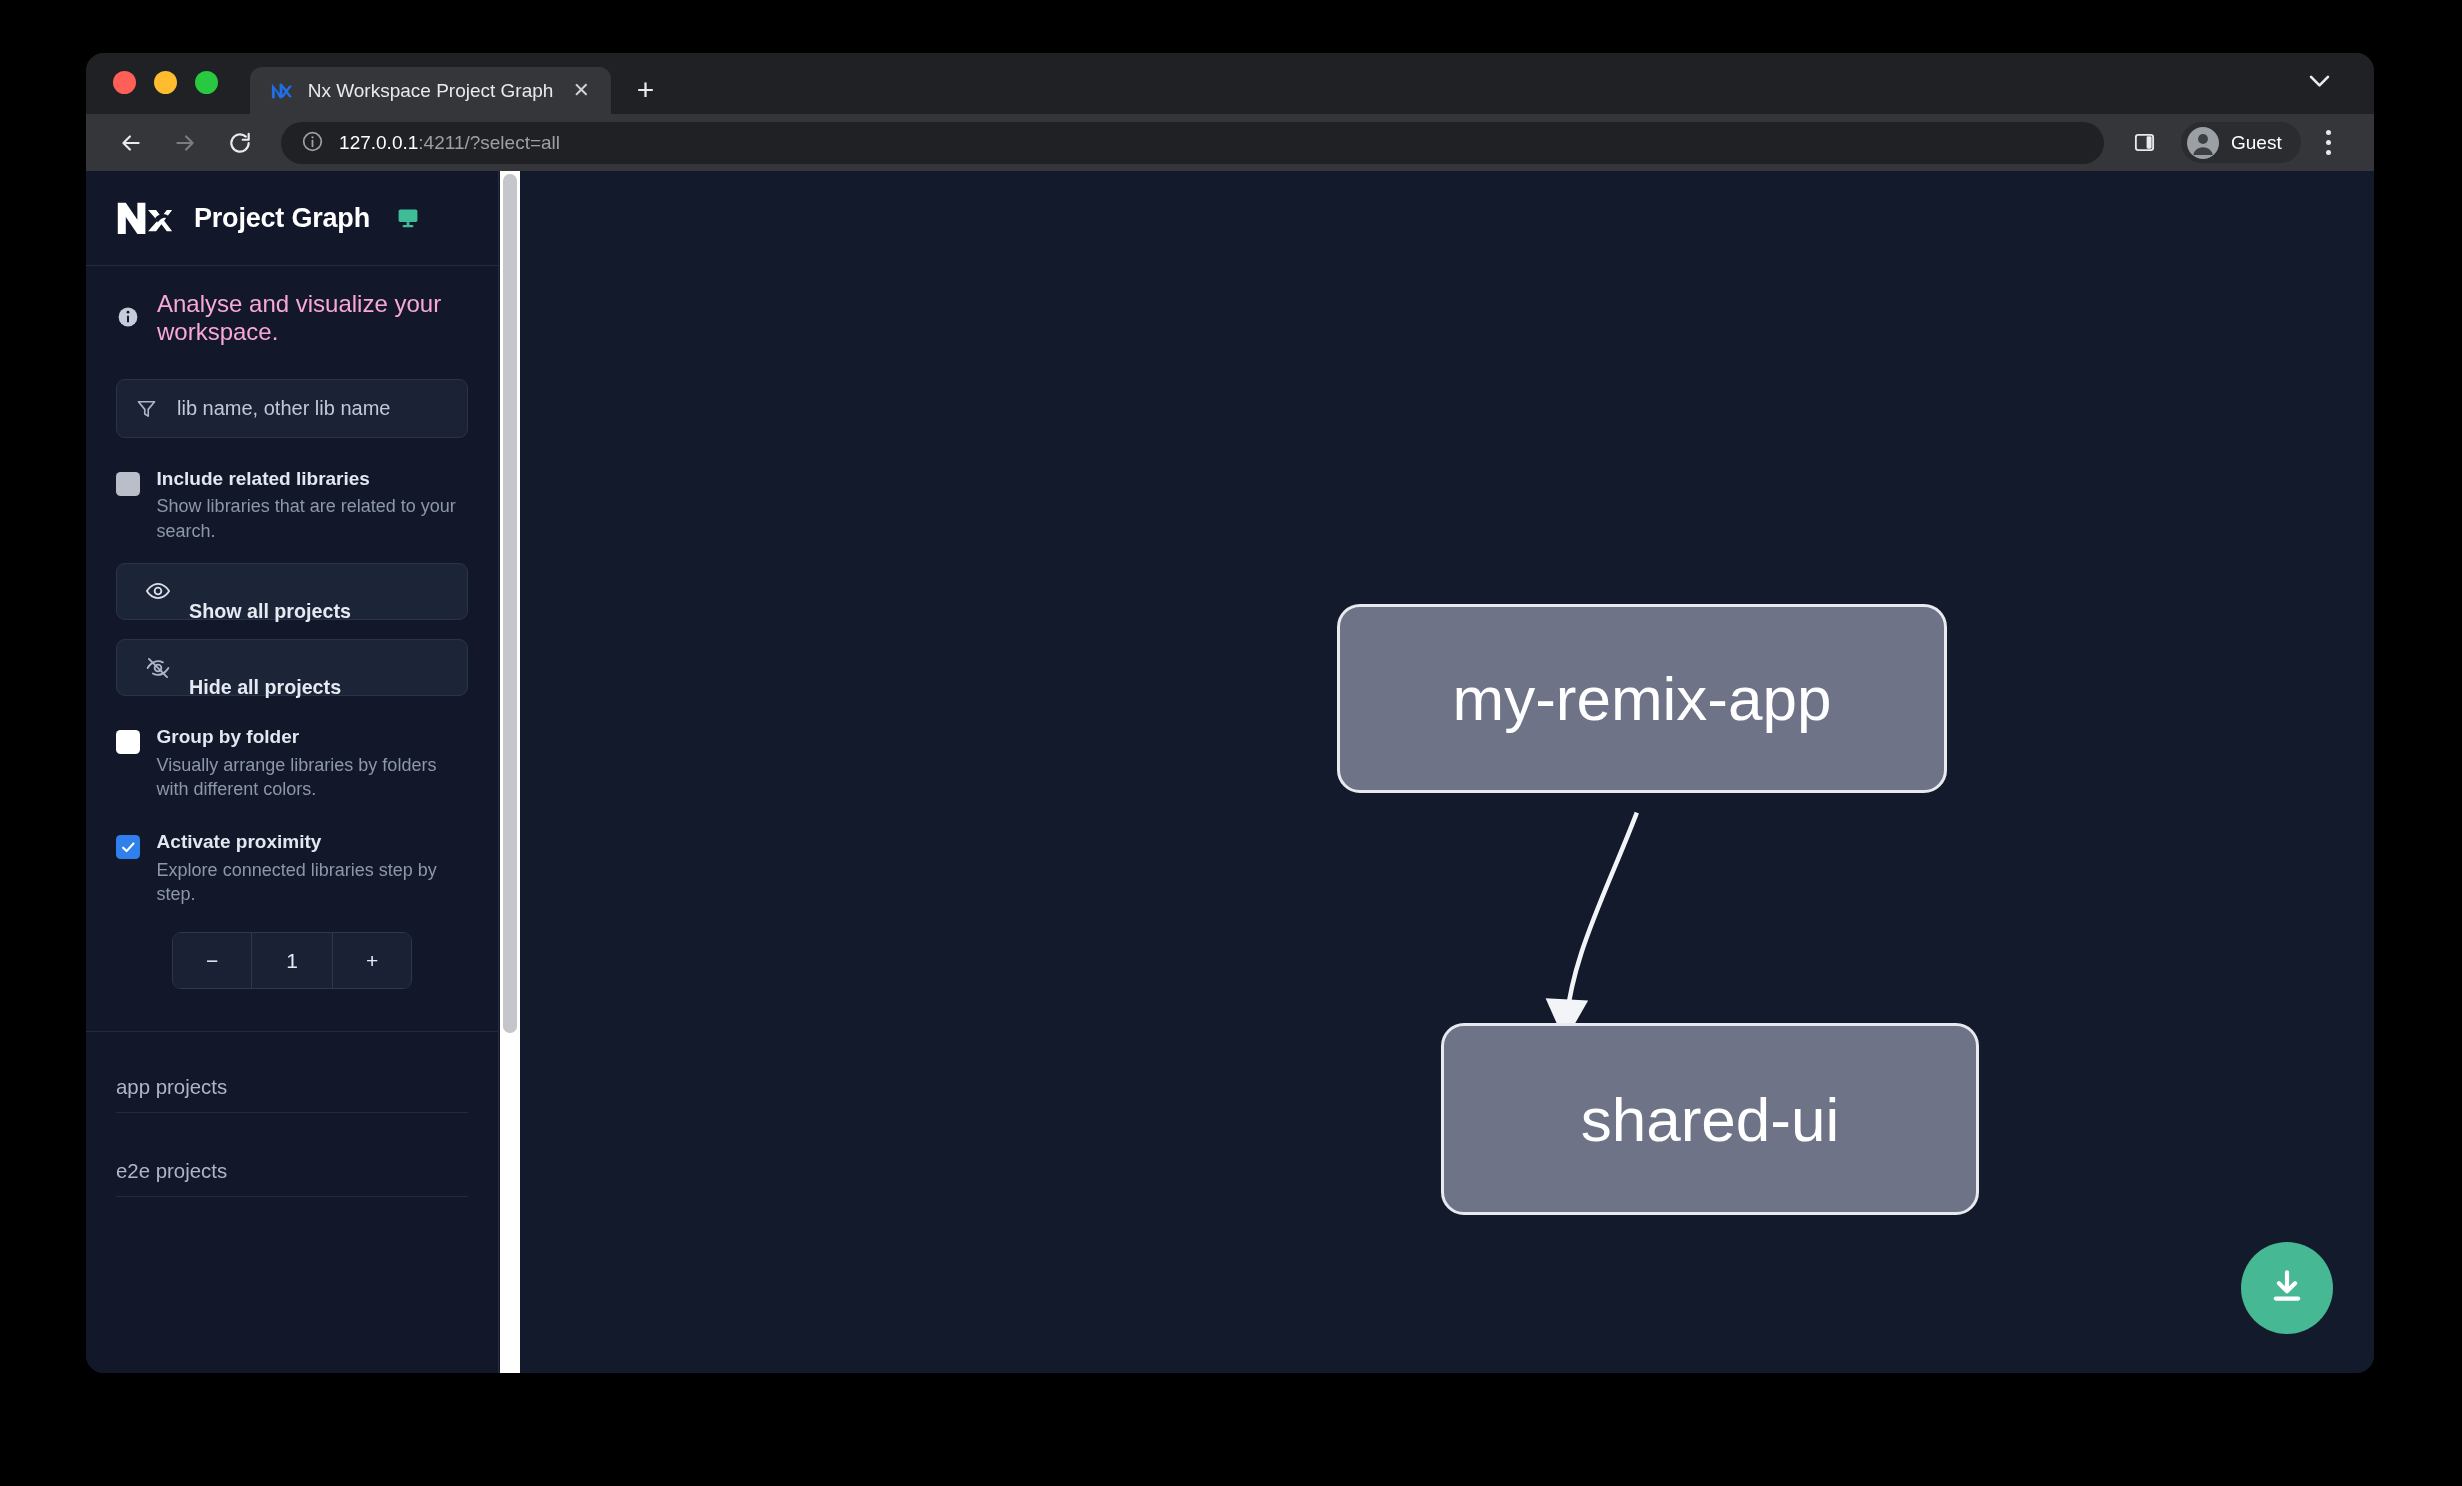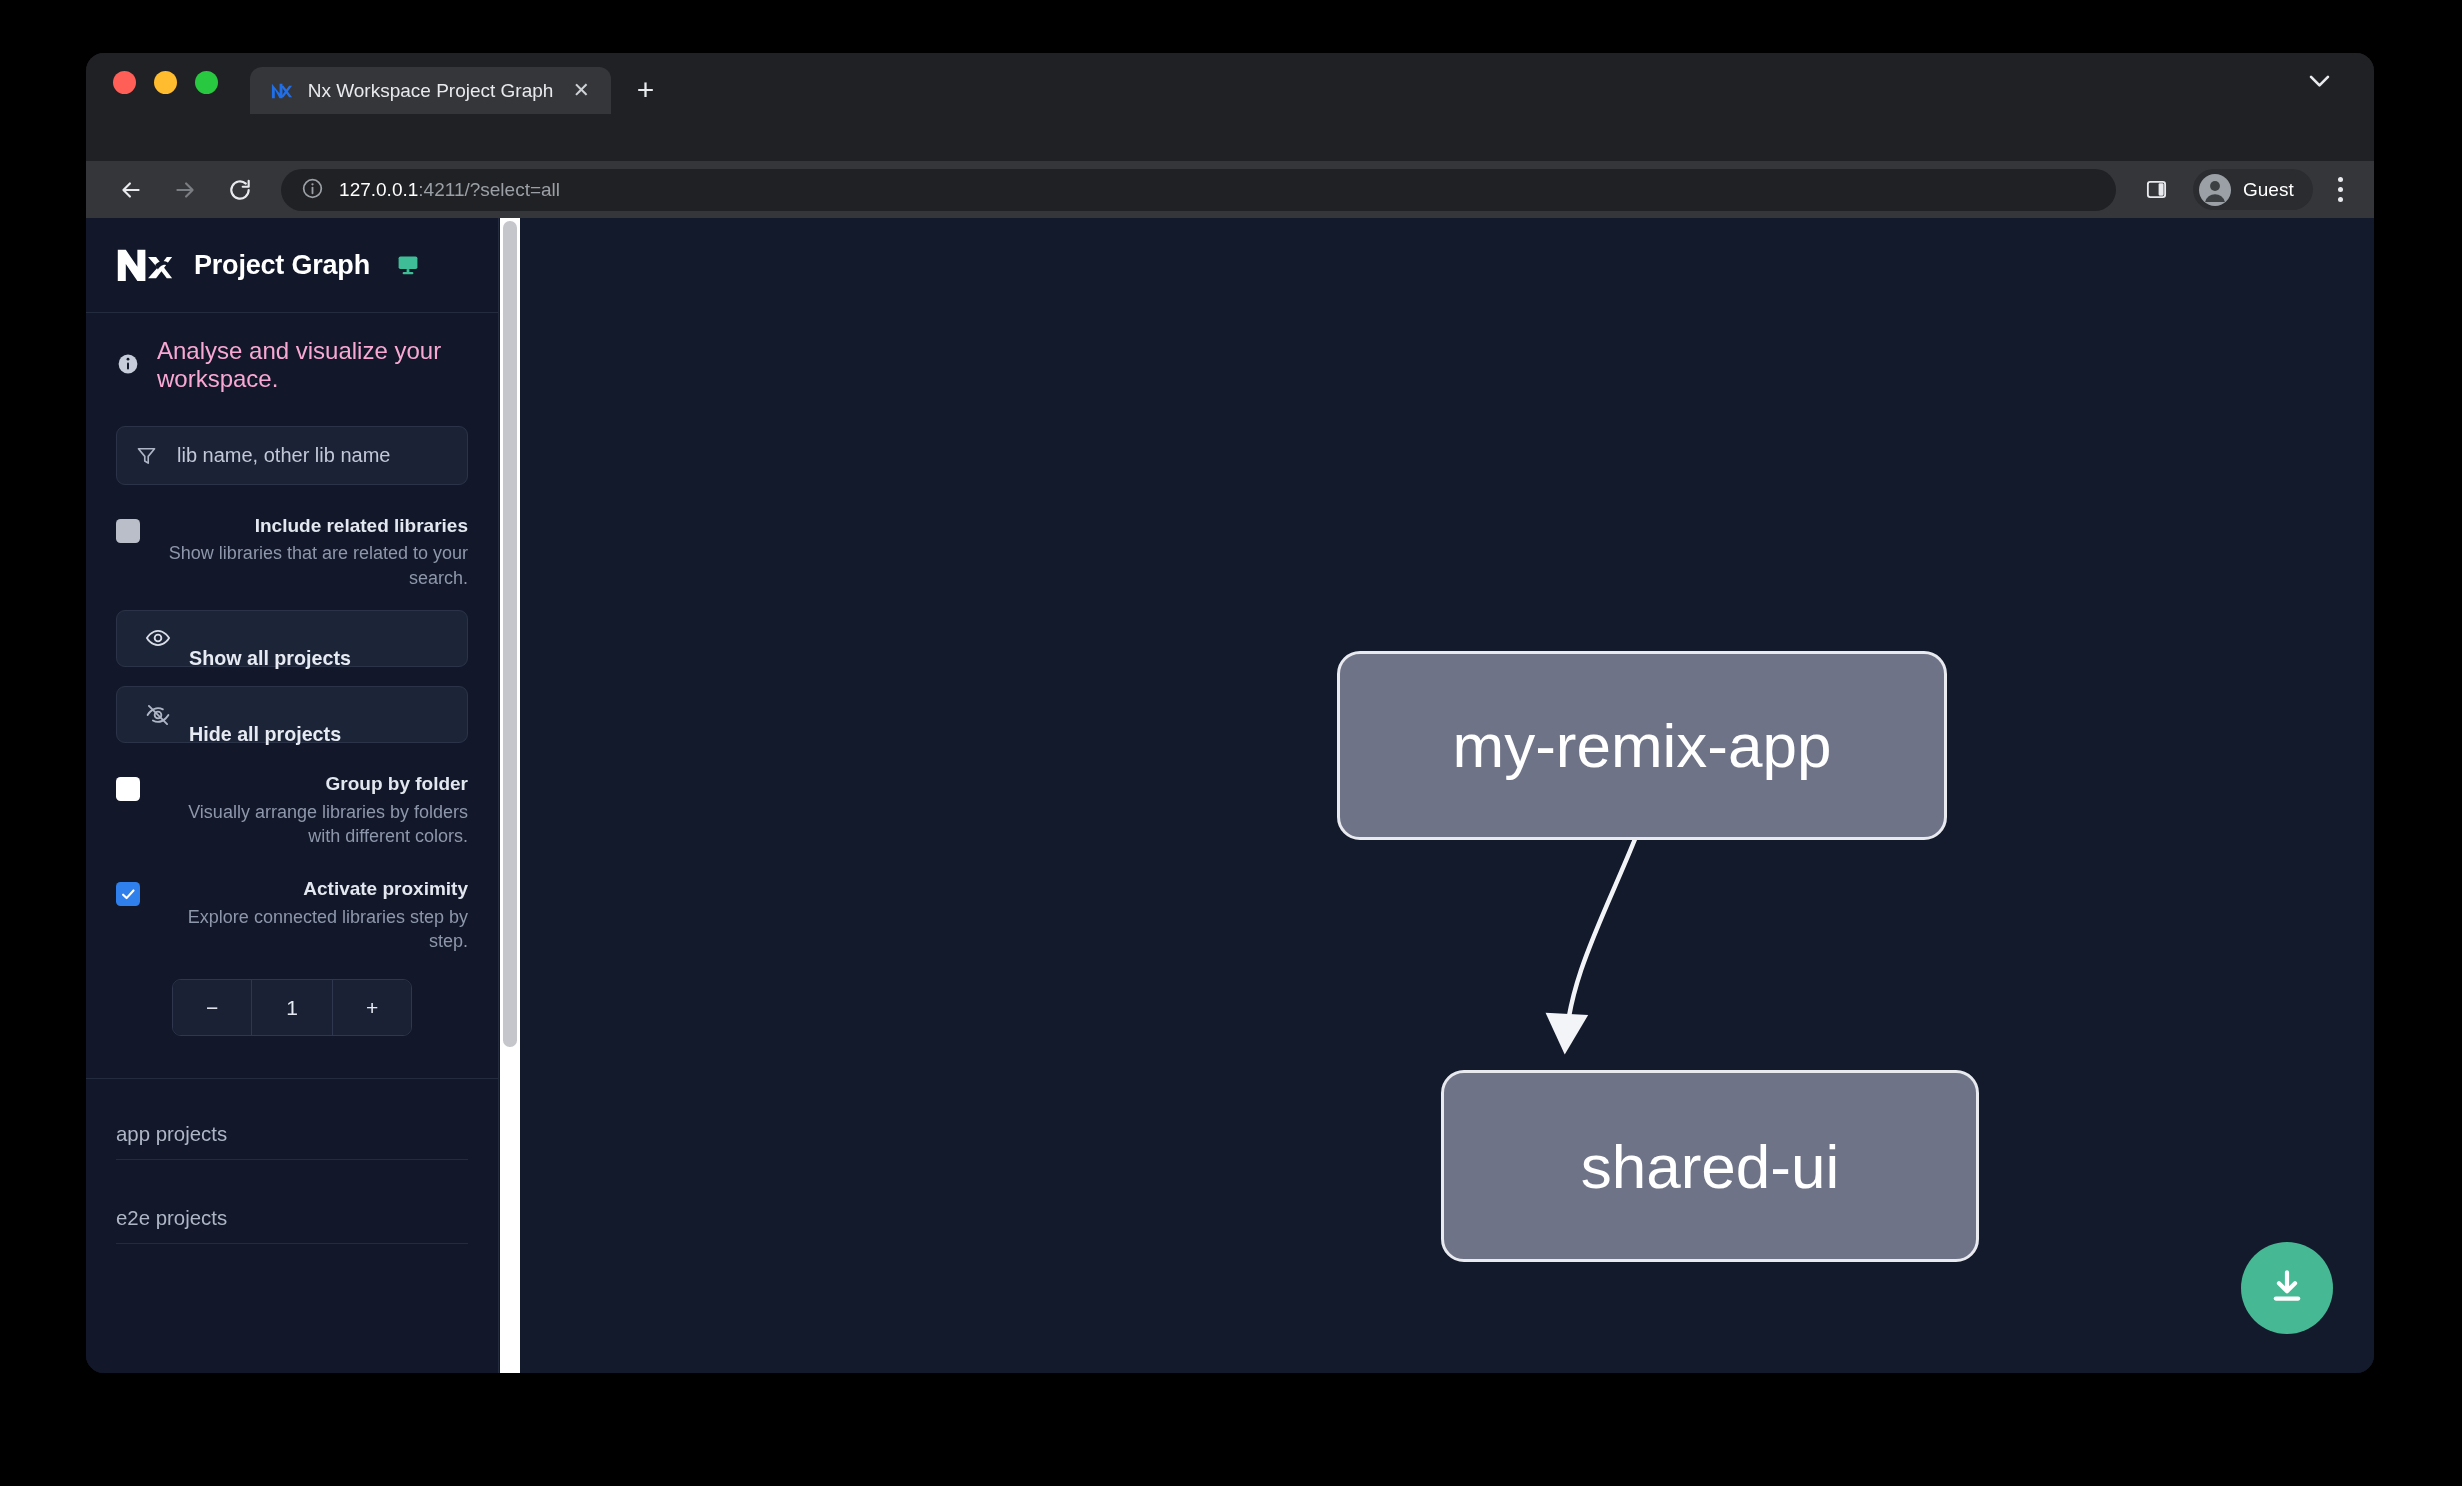--- a/index.html
+++ b/index.html
@@ -79,24 +79,23 @@
     width: 32px; height: 32px;
     display: flex; align-items: center; justify-content: center;
   }
 
   
   .toolbar {
     height: 57px;
     background: #35363a;
     display: flex;
     align-items: center;
-    padding: 0 14px 0 21px;
+    padding: 0 26px 0 21px;
     gap: 7.6px;
     flex: 0 0 auto;
-    margin-top: 47px;
   }
   .nav-btn {
     width: 47px; height: 47px;
     display: flex; align-items: center; justify-content: center;
     border-radius: 50%;
     color: #e8eaed;
   }
   .nav-btn.disabled { color: #7a7d82; }
   .omnibox {
     flex: 1 1 auto;
@@ -218,21 +217,21 @@
     width: 24px; height: 24px;
     border-radius: 4.5px;
     flex: 0 0 auto;
     margin-top: 3.8px;
     display: flex; align-items: center; justify-content: center;
   }
   .cb.muted { background: #b9bec9; }
   .cb.off    { background: #ffffff; }
   .cb.on     { background: #2f80ed; }
   .cb.on svg { width: 16.6px; height: 16.6px; }
-  .opt-text { display: flex; flex-direction: column; text-align: right; }
+  .opt-text { display: flex; flex-direction: column; }
   .opt-label { color: #e3e7ef; font-size: 19px; font-weight: 700; line-height: 1.15; }
   .opt-desc  { color: #8d97ab; font-size: 18px; line-height: 1.35; margin-top: 4.5px; max-width: 325px; }
 
   .pill-btn {
     margin-top: 19.7px;
     height: 57px;
     background: #1c2437;
     border: 0.8px solid #2b3349;
     border-radius: 9px;
     display: flex;

